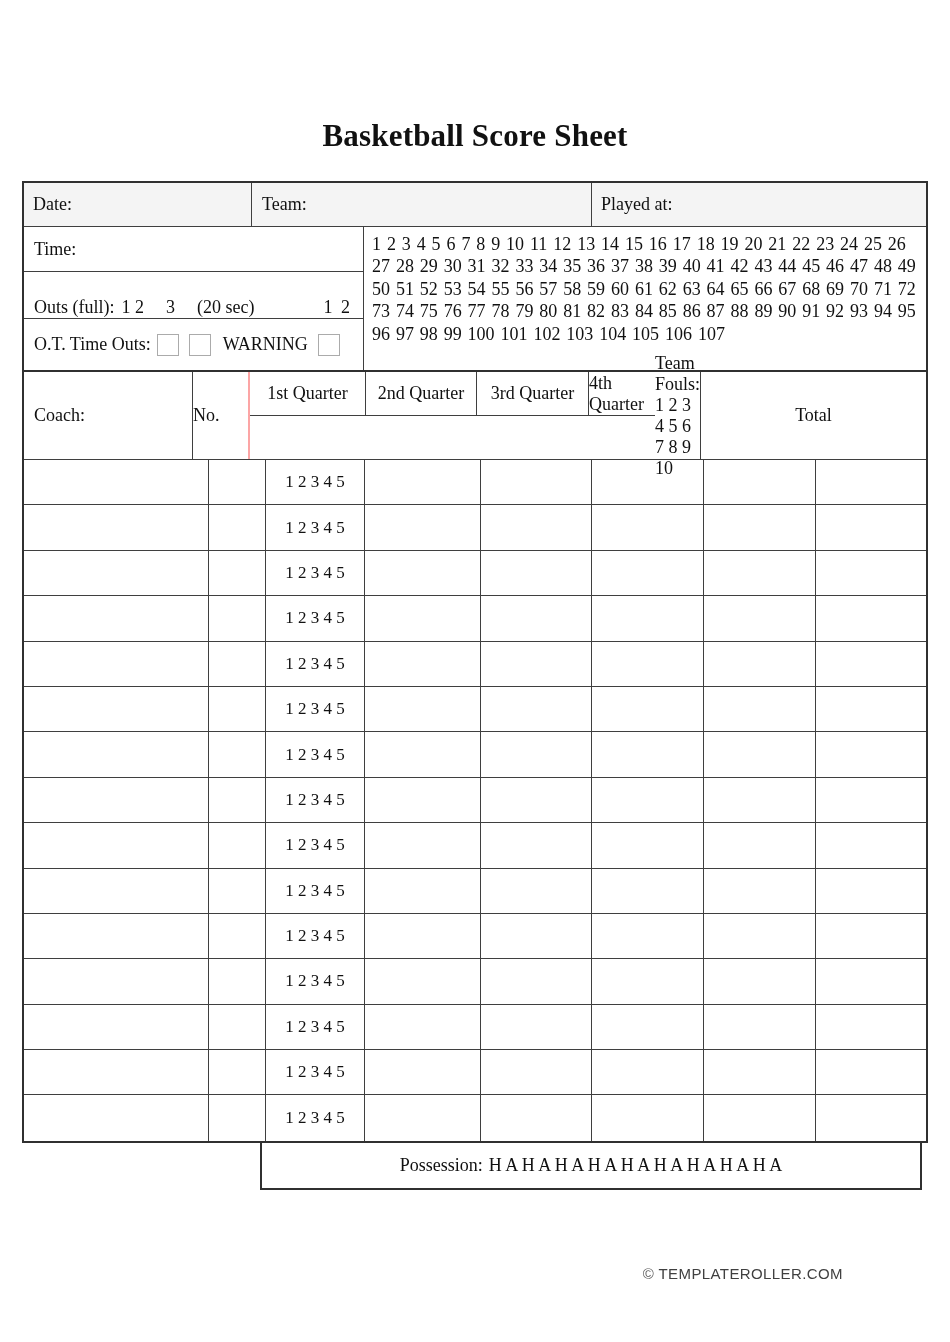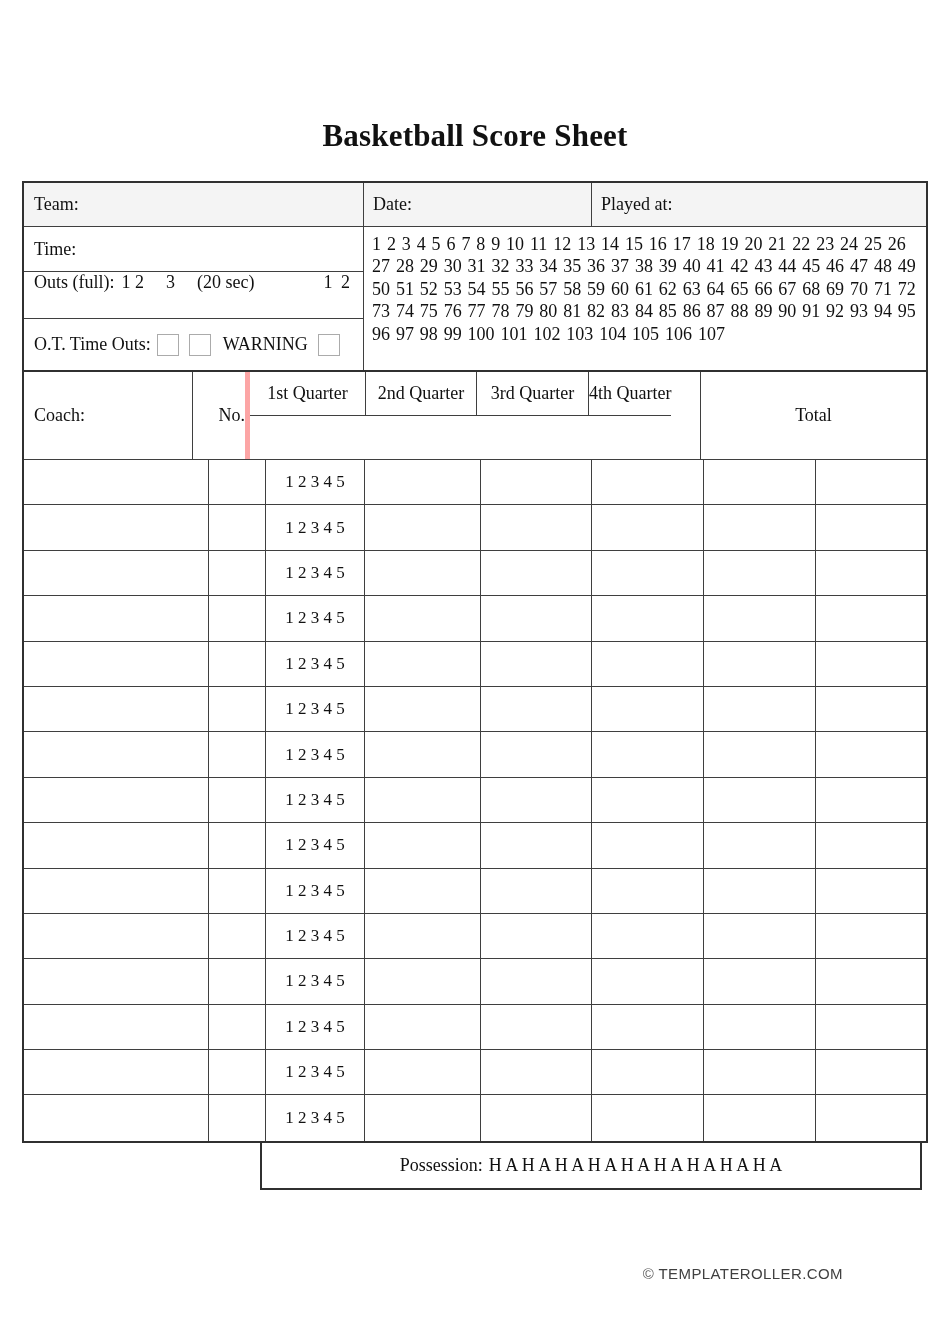--- a/index.html
+++ b/index.html
@@ -21,21 +21,21 @@
   }
   .head-row { display:flex; height:44px; background:#f4f4f4; border-bottom:1px solid #3f3f3f; }
   .head-row .cell { display:flex; align-items:center; padding-left:10px; }
   .cell-team { width:340px; border-right:1px solid #3f3f3f; }
   .cell-date { width:228px; border-right:1px solid #3f3f3f; padding-left:9px !important; }
   .cell-played { flex:1; padding-left:9px !important; }
 
   .info-body { display:flex; height:143px; }
   .left-col { width:340px; border-right:1px solid #3f3f3f; display:flex; flex-direction:column; }
   .time-row { height:45px; border-bottom:1px solid #3f3f3f; display:flex; align-items:center; padding-left:10px; }
-  .outs-row { height:47px; border-bottom:1px solid #3f3f3f; display:flex; align-items:flex-start; padding:0 13px 0 10px; }
+  .outs-row { height:47px; border-bottom:1px solid #3f3f3f; display:flex; align-items:flex-end; padding:0 13px 0 10px; }
   .outs-row .g7  { margin-left:7px; }
   .outs-row .g22 { margin-left:22px; }
   .outs-row .right-nums { margin-left:auto; word-spacing:4px; }
   .ot-row { flex:1; display:flex; align-items:center; padding:0 13px 0 10px; }
   .cb {
     width:22px; height:22px; display:inline-block; background:#fff;
     border:1px solid #ababab; flex:0 0 auto;
   }
   .cb-group { display:flex; gap:10px; margin-left:6px; }
   .warning-label { margin-left:12px; }
@@ -47,21 +47,21 @@
   }
 
   
   .roster-table {
     position:absolute; left:22px; top:372px; width:906px; height:771px;
     border:2px solid #303030; border-top:none;
   }
   .rhead { display:flex; height:88px; border-bottom:1px solid #3f3f3f; }
   .rhead .hc { display:flex; align-items:center; }
   .hc-coach { width:169px; border-right:1px solid #3f3f3f; padding-left:10px; }
-  .hc-no    { width:57px;  border-right:5px solid #fca5a5; justify-content:flex-end; }
+  .hc-no    { width:57px;  border-right:2px solid #fca5a5; justify-content:flex-start; }
   .hc-fouls { width:99px;  border-right:1px solid #3f3f3f; justify-content:center; }
   .qblock   { width:451px; border-right:1px solid #3f3f3f; display:flex; flex-direction:row; }
   .qrow { display:flex; height:44px; border-bottom:1px solid #3f3f3f; }
   .qcell { display:flex; align-items:center; justify-content:center; border-right:1px solid #3f3f3f; }
   .q1 { width:116px; } .q2 { width:111px; } .q3 { width:112px; } .q4 { flex:1; border-right:none; }
   .tfrow { flex:1; display:flex; align-items:center; justify-content:center; }
   .hc-total { flex:1; justify-content:center; }
 
   #player-rows { }
   .prow { display:flex; height:45.4px; border-bottom:1px solid #3f3f3f; }
@@ -90,25 +90,25 @@
 </style>
 </head>
 <body>
 
 <div class="sheet">
 
   <h1 class="page-title">Basketball Score Sheet</h1>
 
   <div class="info-table">
     <div class="head-row">
+      <div class="cell cell-date">
+        <span>Date:</span>
+      </div>
       <div class="cell cell-team">
         <span>Team:</span>
-      </div>
-      <div class="cell cell-date">
-        <span>Date:</span>
       </div>
       <div class="cell cell-played">
         <span>Played at:</span>
       </div>
     </div>
     <div class="info-body">
       <div class="left-col">
         <div class="time-row">
           <span>Time:</span>
         </div>
@@ -151,20 +151,23 @@
           <div class="qcell q2">
               <span>2nd Quarter</span>
             </div>
           <div class="qcell q3">
               <span>3rd Quarter</span>
             </div>
           <div class="qcell q4">
               <span>4th Quarter</span>
             </div>
         </div>
+        <div class="tfrow">
+          <span>Team Fouls: 1 2 3 4 5 6 7 8 9 10</span>
+        </div>
       </div>
       <div class="hc hc-total">
         <span>Total</span>
       </div>
     </div>
     <div id="player-rows">
   <div class="prow">
     <div class="pc pc-name"></div>
     <div class="pc pc-no"></div>
     <div class="pc pc-fouls">

